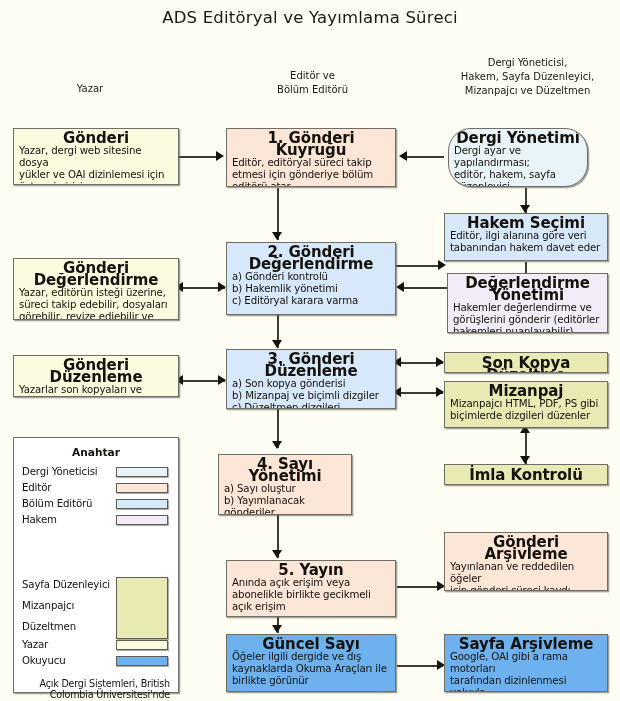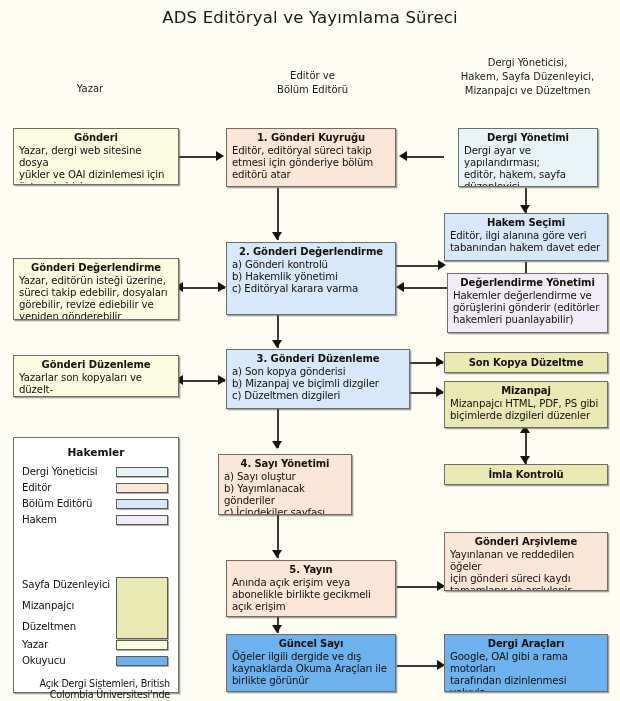--- a/index.html
+++ b/index.html
@@ -22,21 +22,21 @@
   }
 
   .box{
     position:absolute;box-sizing:border-box;
     border:1px solid #6e6e66;
     box-shadow:1.3px 1.3px 0 rgba(90,90,80,.55);
     padding:3px 5px 3px 5px;
     overflow:hidden;
   }
   .box .bt{
-    display:block;text-align:center;font-weight:bold;font-size:10px;
+    display:block;text-align:center;font-weight:bold;font-size:15px;
     line-height:12.2px;margin:0 0 1px 0;letter-spacing:-.1px;
   }
   .box .bb{
     display:block;font-size:10.2px;line-height:12.0px;white-space:pre-line;
     letter-spacing:-.15px;
   }
 
   
   .c-manager{background:#e9f4f9;}
   .c-editor{background:#fce6d8;}
@@ -150,21 +150,21 @@
 üst veri girişi yapar</span>
   </div>
 
   <div class="box c-editor" style="left:226px;top:128px;width:170px;height:59px;">
     <span class="bt">1. Gönderi Kuyruğu</span>
     <span class="bb">Editör, editöryal süreci takip
 etmesi için gönderiye bölüm
 editörü atar</span>
   </div>
 
-  <div class="box c-manager" style="left:458px;top:128px;width:140px;height:59px;">
+  <div class="box c-manager" style="left:448px;top:128px;width:140px;height:59px;border-radius:23px;">
     <span class="bt">Dergi Yönetimi</span>
     <span class="bb">Dergi ayar ve yapılandırması;
 editör, hakem, sayfa düzenleyici
 ve düzeltmen kaydı</span>
   </div>
 
   <div class="box c-section" style="left:444px;top:213px;width:164px;height:48px;">
     <span class="bt">Hakem Seçimi</span>
     <span class="bb">Editör, ilgi alanına göre veri
 tabanından hakem davet eder</span>
@@ -191,21 +191,21 @@
 görüşlerini gönderir (editörler
 hakemleri puanlayabilir)</span>
   </div>
 
   <div class="box c-author" style="left:13px;top:355px;width:166px;height:42px;">
     <span class="bt">Gönderi Düzenleme</span>
     <span class="bb">Yazarlar son kopyaları ve düzelt-
 men dizgilerini değerlendirir</span>
   </div>
 
-  <div class="box c-section" style="left:226px;top:349px;width:184px;height:60px;">
+  <div class="box c-section" style="left:226px;top:349px;width:170px;height:60px;">
     <span class="bt">3. Gönderi Düzenleme</span>
     <span class="bb">a) Son kopya gönderisi
 b) Mizanpaj ve biçimli dizgiler
 c) Düzeltmen dizgileri</span>
   </div>
 
   <div class="box c-layout ctr" style="left:444px;top:352px;width:164px;height:21px;padding-top:4px;">
     <span class="bt">Son Kopya Düzeltme</span>
   </div>
 
@@ -241,28 +241,28 @@
   </div>
 
   <div class="box c-reader" style="left:226px;top:634px;width:170px;height:58px;">
     <span class="bt">Güncel Sayı</span>
     <span class="bb">Öğeler  ilgili dergide ve dış
 kaynaklarda  Okuma Araçları  ile
 birlikte  görünür</span>
   </div>
 
   <div class="box c-reader" style="left:444px;top:634px;width:164px;height:58px;">
-    <span class="bt">Dergi Araçları</span>
+    <span class="bt">Sayfa Arşivleme</span>
     <span class="bb">Google, OAI gibi a rama motorları
 tarafından  dizinlenmesi yoluyla
 sayıların listelemesi</span>
   </div>
 
   <div id="legend">
-    <div class="lg-ttl">Hakemler</div>
+    <div class="lg-ttl">Anahtar</div>
 
     <div class="lg-row">
       <span>Dergi Yöneticisi</span>
       <span class="sw c-manager"></span>
     </div>
     <div class="lg-row">
       <span>Editör</span>
       <span class="sw c-editor"></span>
     </div>
     <div class="lg-row">

